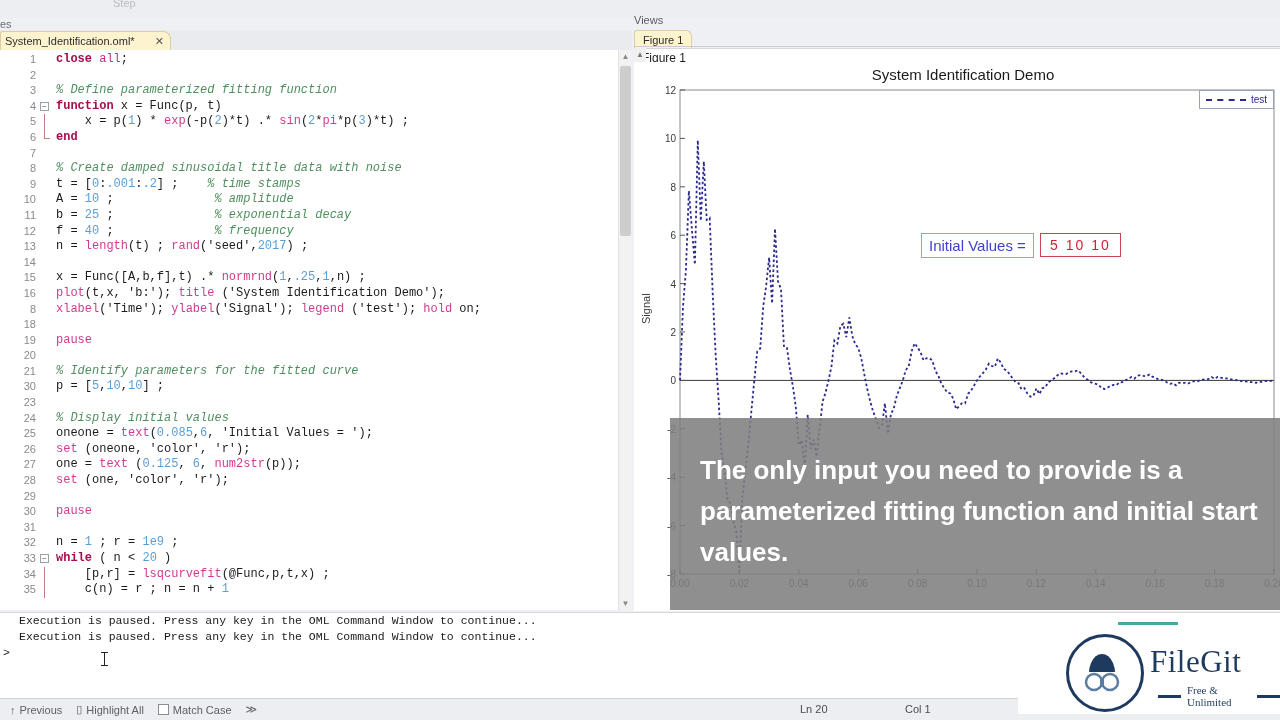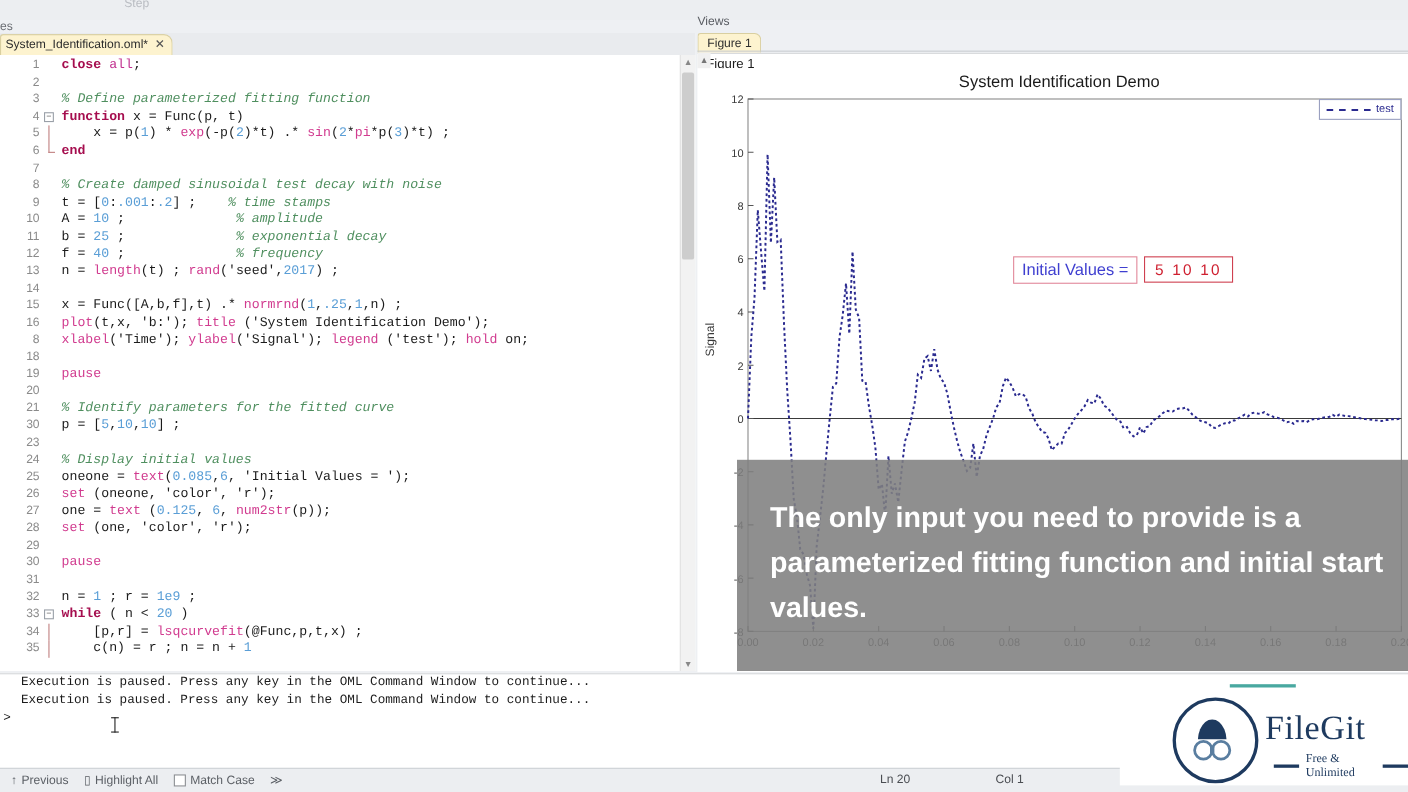--- a/index.html
+++ b/index.html
@@ -14,21 +14,21 @@
   .top-strip .step-ghost{position:absolute;left:113px;top:-3px;font-size:11px;color:#b9bcc2;}
   .files-ghost{position:absolute;left:0;top:18px;font-size:11px;color:#6b6e74;}
 
   
   .editor-pane{position:absolute;left:0;top:30px;width:632px;height:580px;background:#fff;}
   .tabbar{position:absolute;left:0;top:0;width:632px;height:20px;background:#e9ebee;}
   .tab-active{
     position:absolute;left:0;top:1px;height:19px;
     background:#fdf3cf;border:1px solid #d9cfa0;border-bottom:none;
     border-radius:3px 8px 0 0;padding:0 6px 0 4px;
-    display:flex;align-items:center;gap:6px;box-sizing:border-box;
+    display:flex;align-items:center;gap:20px;box-sizing:border-box;
   }
   .tab-active .tab-label{font-size:11px;color:#2d2d2d;white-space:nowrap;}
   .tab-active .tab-close{font-size:11px;color:#555;cursor:pointer;line-height:1;}
 
   .code-area{
     position:absolute;left:0;top:20px;width:632px;height:560px;
     background:#ffffff;overflow:hidden;
   }
   .gutter{position:absolute;left:0;top:0;width:52px;height:560px;background:#fff;}
   .code-lines{position:absolute;left:0;top:2px;width:632px;}
@@ -145,21 +145,21 @@
     <div class="code-area">
       <div class="gutter"></div>
       <div class="code-lines" id="code-lines">
           <div class="cl"><span class="ln">1</span><span class="ctx"><span class="k-key">close </span><span class="k-fn">all</span><span class="k-plain">;</span></span></div>
           <div class="cl"><span class="ln">2</span><span class="ctx"></span></div>
           <div class="cl"><span class="ln">3</span><span class="ctx"><span class="k-cmt">% Define parameterized fitting function</span></span></div>
           <div class="cl"><span class="ln">4</span><span class="fold">−</span><span class="ctx"><span class="k-key">function</span><span class="k-plain"> x = Func(p, t)</span></span></div>
           <div class="cl"><span class="ln">5</span><span class="foldline"></span><span class="ctx"><span class="k-plain">    x = p(</span><span class="k-num">1</span><span class="k-plain">) * </span><span class="k-pink">exp</span><span class="k-plain">(-p(</span><span class="k-num">2</span><span class="k-plain">)*t) .* </span><span class="k-pink">sin</span><span class="k-plain">(</span><span class="k-num">2</span><span class="k-plain">*</span><span class="k-pink">pi</span><span class="k-plain">*p(</span><span class="k-num">3</span><span class="k-plain">)*t) ;</span></span></div>
           <div class="cl"><span class="ln">6</span><span class="foldend"></span><span class="ctx"><span class="k-key">end</span></span></div>
           <div class="cl"><span class="ln">7</span><span class="ctx"></span></div>
-          <div class="cl"><span class="ln">8</span><span class="ctx"><span class="k-cmt">% Create damped sinusoidal test decay with noise</span></span></div>
+          <div class="cl"><span class="ln">8</span><span class="ctx"><span class="k-cmt">% Create damped sinusoidal title data with noise</span></span></div>
           <div class="cl"><span class="ln">9</span><span class="ctx"><span class="k-plain">t = [</span><span class="k-num">0</span><span class="k-plain">:</span><span class="k-num">.001</span><span class="k-plain">:</span><span class="k-num">.2</span><span class="k-plain">] ;    </span><span class="k-cmt">% time stamps</span></span></div>
           <div class="cl"><span class="ln">10</span><span class="ctx"><span class="k-plain">A = </span><span class="k-num">10</span><span class="k-plain"> ;              </span><span class="k-cmt">% amplitude</span></span></div>
           <div class="cl"><span class="ln">11</span><span class="ctx"><span class="k-plain">b = </span><span class="k-num">25</span><span class="k-plain"> ;              </span><span class="k-cmt">% exponential decay</span></span></div>
           <div class="cl"><span class="ln">12</span><span class="ctx"><span class="k-plain">f = </span><span class="k-num">40</span><span class="k-plain"> ;              </span><span class="k-cmt">% frequency</span></span></div>
           <div class="cl"><span class="ln">13</span><span class="ctx"><span class="k-plain">n = </span><span class="k-pink">length</span><span class="k-plain">(t) ; </span><span class="k-pink">rand</span><span class="k-plain">('seed',</span><span class="k-num">2017</span><span class="k-plain">) ;</span></span></div>
           <div class="cl"><span class="ln">14</span><span class="ctx"></span></div>
           <div class="cl"><span class="ln">15</span><span class="ctx"><span class="k-plain">x = Func([A,b,f],t) .* </span><span class="k-pink">normrnd</span><span class="k-plain">(</span><span class="k-num">1</span><span class="k-plain">,</span><span class="k-num">.25</span><span class="k-plain">,</span><span class="k-num">1</span><span class="k-plain">,n) ;</span></span></div>
           <div class="cl"><span class="ln">16</span><span class="ctx"><span class="k-pink">plot</span><span class="k-plain">(t,x, 'b:'); </span><span class="k-pink">title</span><span class="k-plain"> ('System Identification Demo');</span></span></div>
           <div class="cl"><span class="ln">8</span><span class="ctx"><span class="k-pink">xlabel</span><span class="k-plain">('Time'); </span><span class="k-pink">ylabel</span><span class="k-plain">('Signal'); </span><span class="k-pink">legend</span><span class="k-plain"> ('test'); </span><span class="k-pink">hold</span><span class="k-plain"> on;</span></span></div>
           <div class="cl"><span class="ln">18</span><span class="ctx"></span></div>

